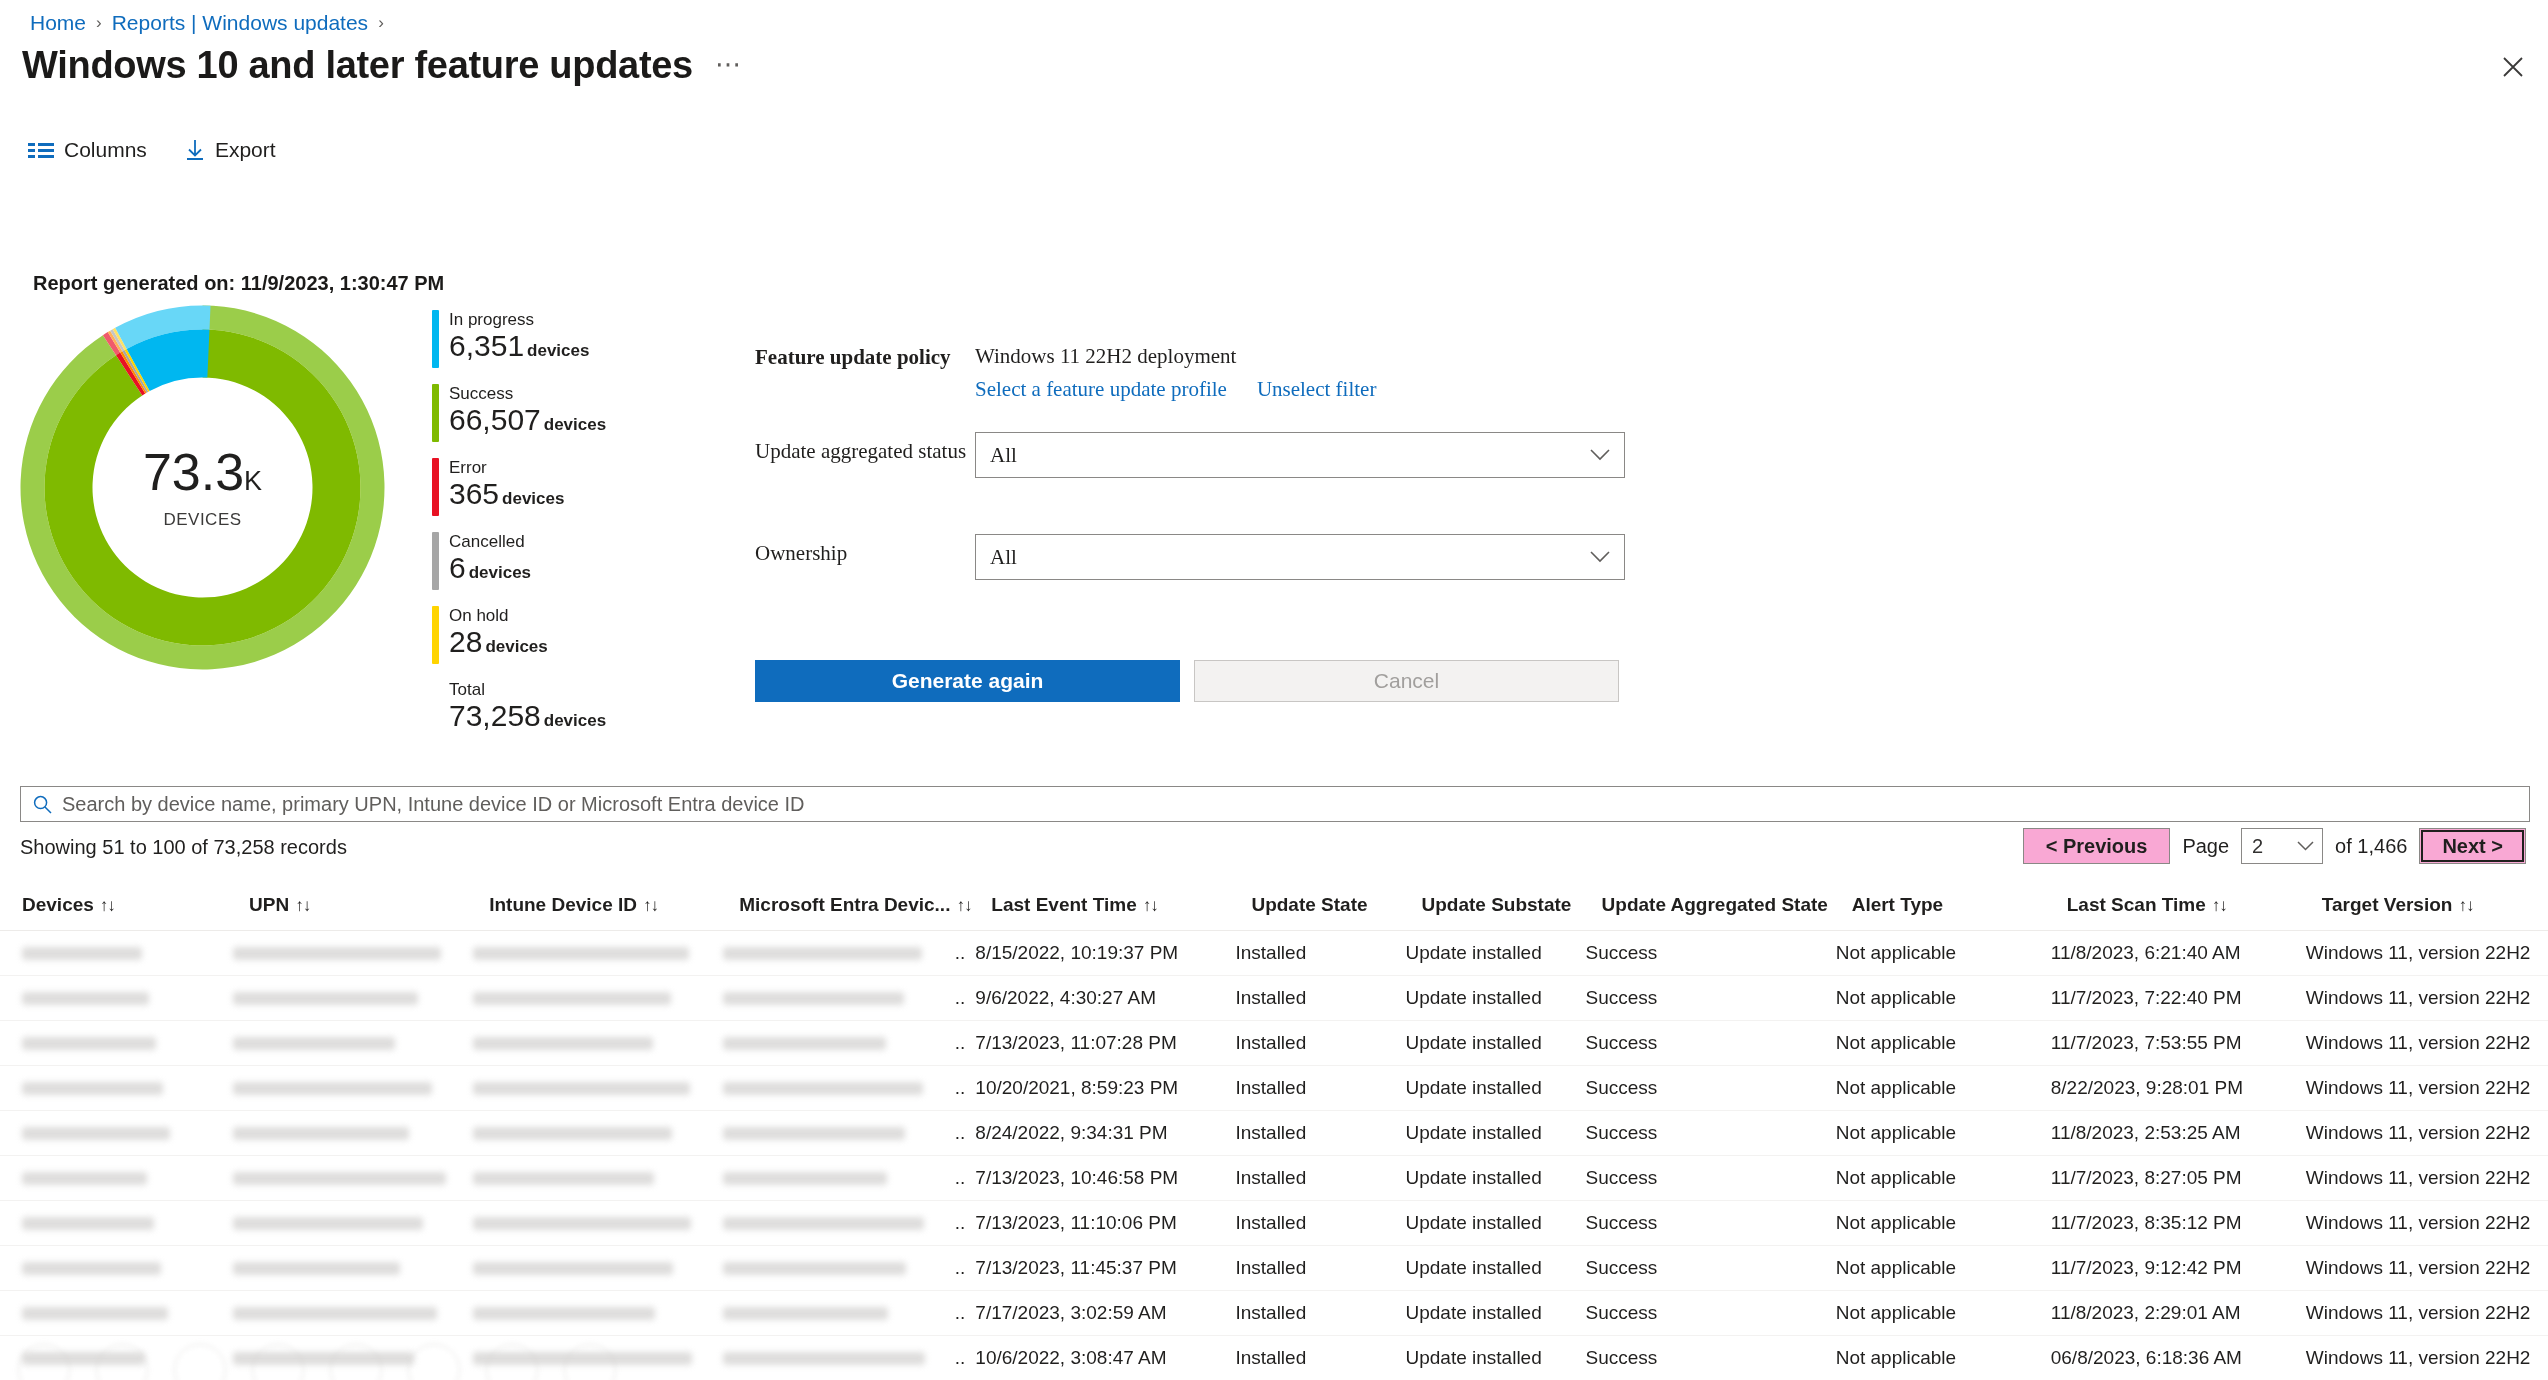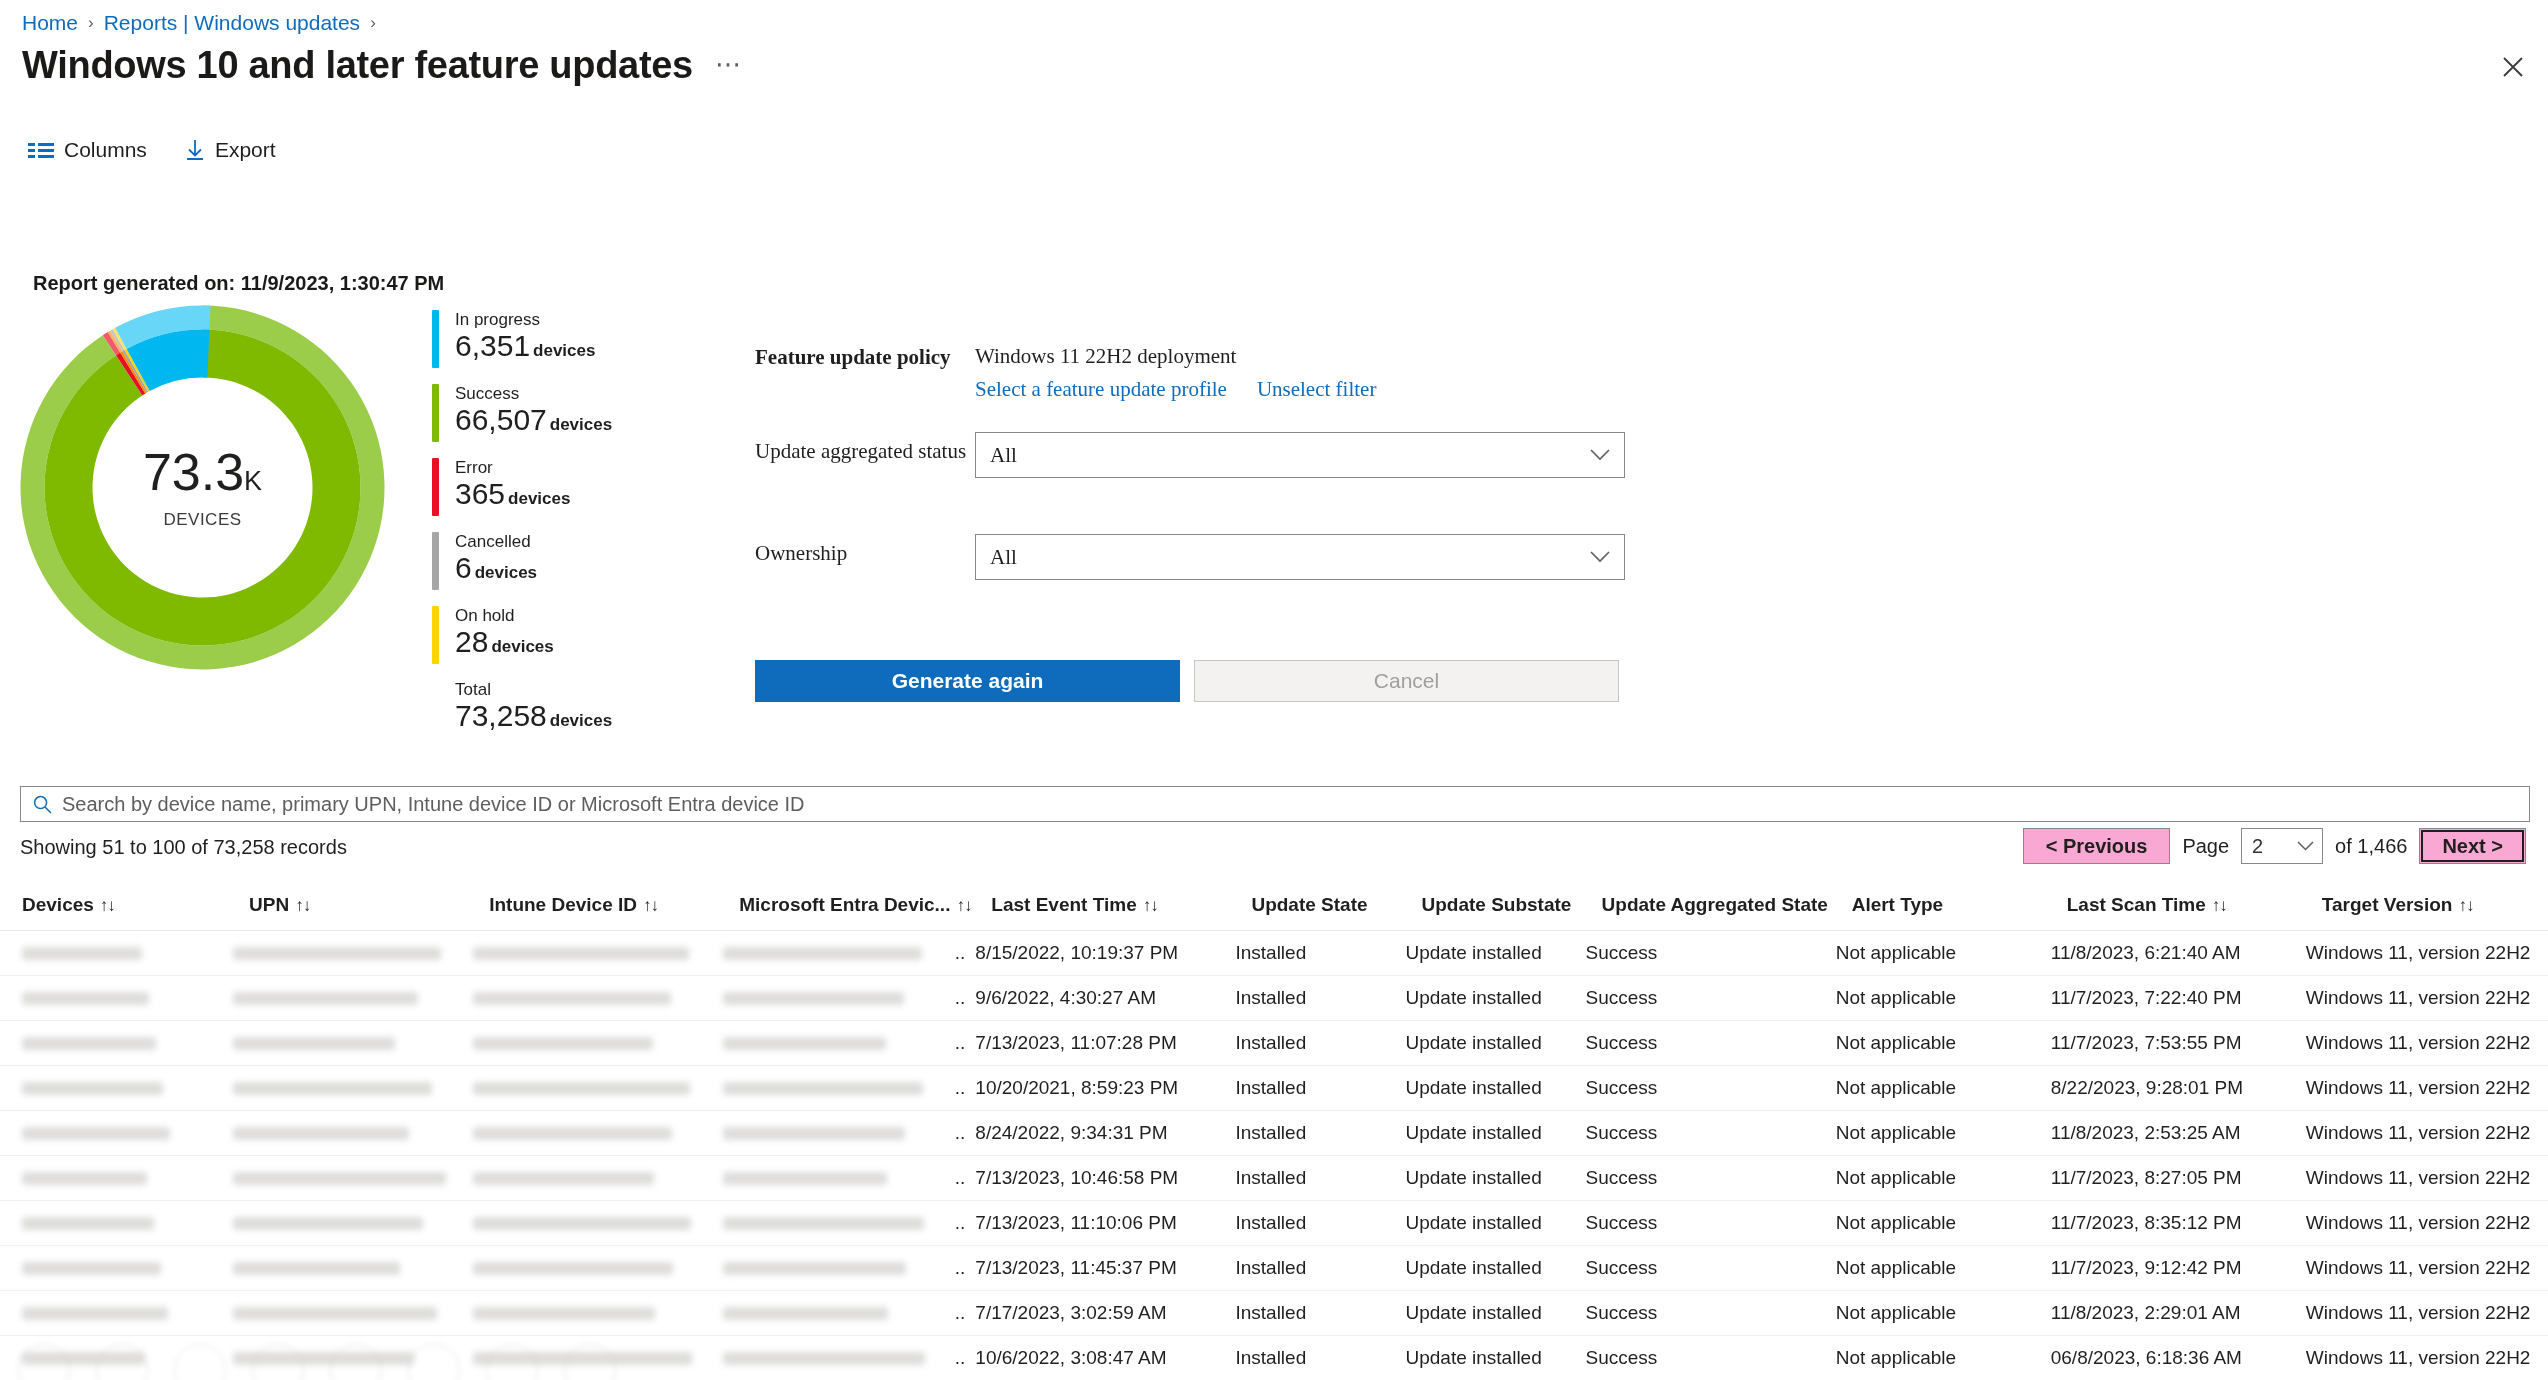--- a/index.html
+++ b/index.html
@@ -9,21 +9,21 @@
     width: 2548px; height: 1380px;
     background: #ffffff;
     font-family: "Liberation Sans", sans-serif;
     color: #323130;
     overflow: hidden;
   }
   .page { position: relative; width: 2548px; height: 1380px; background:#fff; }
 
   
   .breadcrumb {
-    position: absolute; left: 22px; top: 10px;
+    position: absolute; left: 30px; top: 10px;
     font-size: 21px; line-height: 26px;
     display: flex; align-items: center; gap: 10px;
   }
   .crumb-link { color: #0f6cbd; cursor: pointer; white-space: nowrap; }
   .crumb-sep { color: #605e5c; font-size: 17px; }
 
   
   .title-row {
     position: absolute; left: 22px; top: 42px;
     display: flex; align-items: flex-end; gap: 22px;
@@ -67,21 +67,21 @@
     position:absolute; left:0; top:0; width:365px; height:365px;
     display:flex; flex-direction:column; align-items:center; justify-content:center;
     pointer-events:none;
   }
   .donut-total { font-size: 52px; font-weight: 350; color:#201f1e; line-height: 52px; }
   .donut-total .k { font-size: 27px; font-weight: 400; }
   .donut-label { font-size: 17px; color:#3b3a39; letter-spacing: 0.5px; margin-top: 3px; }
 
   
   .legend { position: absolute; left: 432px; top: 310px; width: 270px; }
-  .legend-item { display: flex; gap: 16px; margin-bottom: 16px; }
+  .legend-item { display: flex; gap: 10px; margin-bottom: 16px; }
   .legend-swatch { width: 7px; border-radius: 1px; flex: 0 0 7px; }
   .legend-body { display:flex; flex-direction: column; }
   .legend-name { font-size: 17px; color:#201f1e; line-height: 19px; white-space: nowrap; }
   .legend-value { font-size: 30px; font-weight: 350; color:#201f1e; line-height: 34px; white-space: nowrap; }
   .legend-value .unit { font-size: 17px; font-weight: 600; margin-left: 3px; }
   .legend-total .legend-swatch { background: transparent; }
 
   
   .filters { position: absolute; left: 755px; top: 338px; width: 880px; font-family: Liberation Serif, serif; }
   .frow { display: flex; align-items: flex-start; margin-bottom: 8px; }

